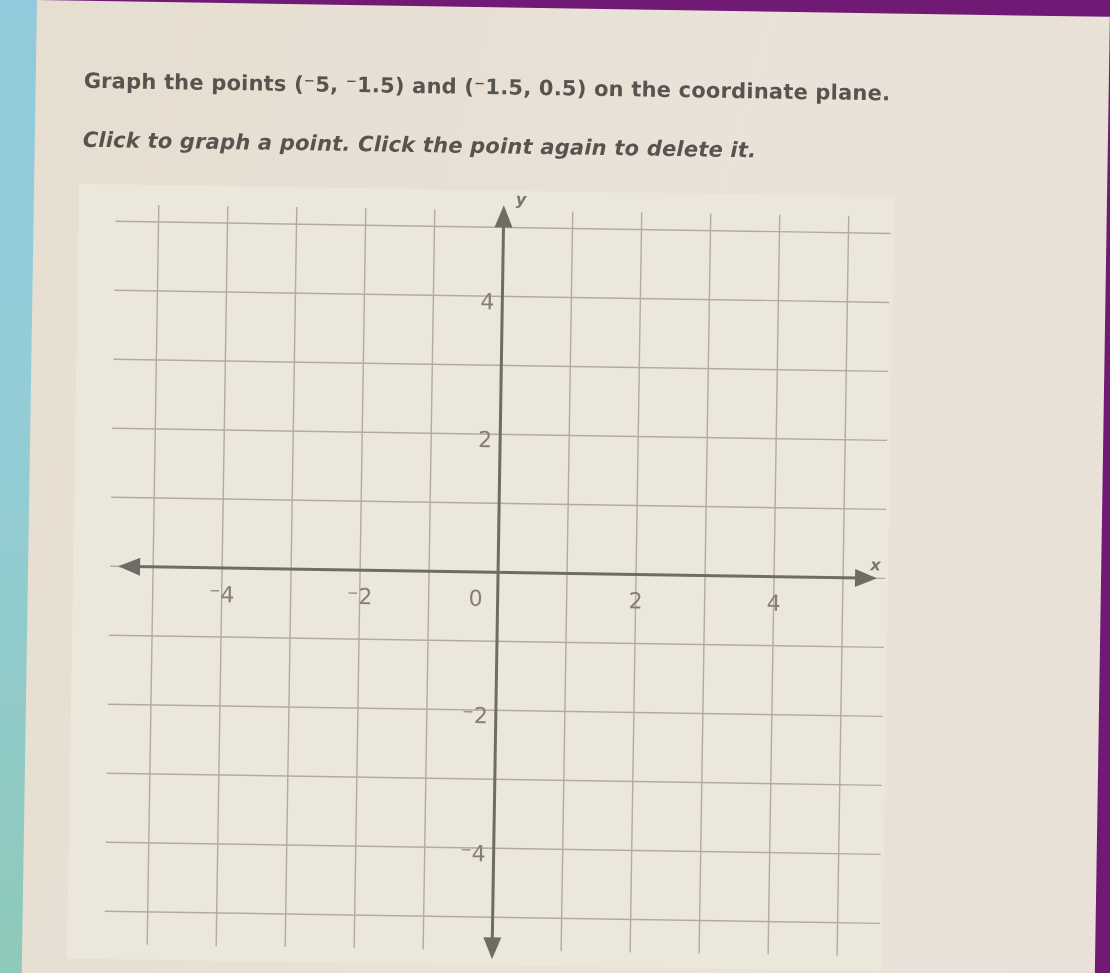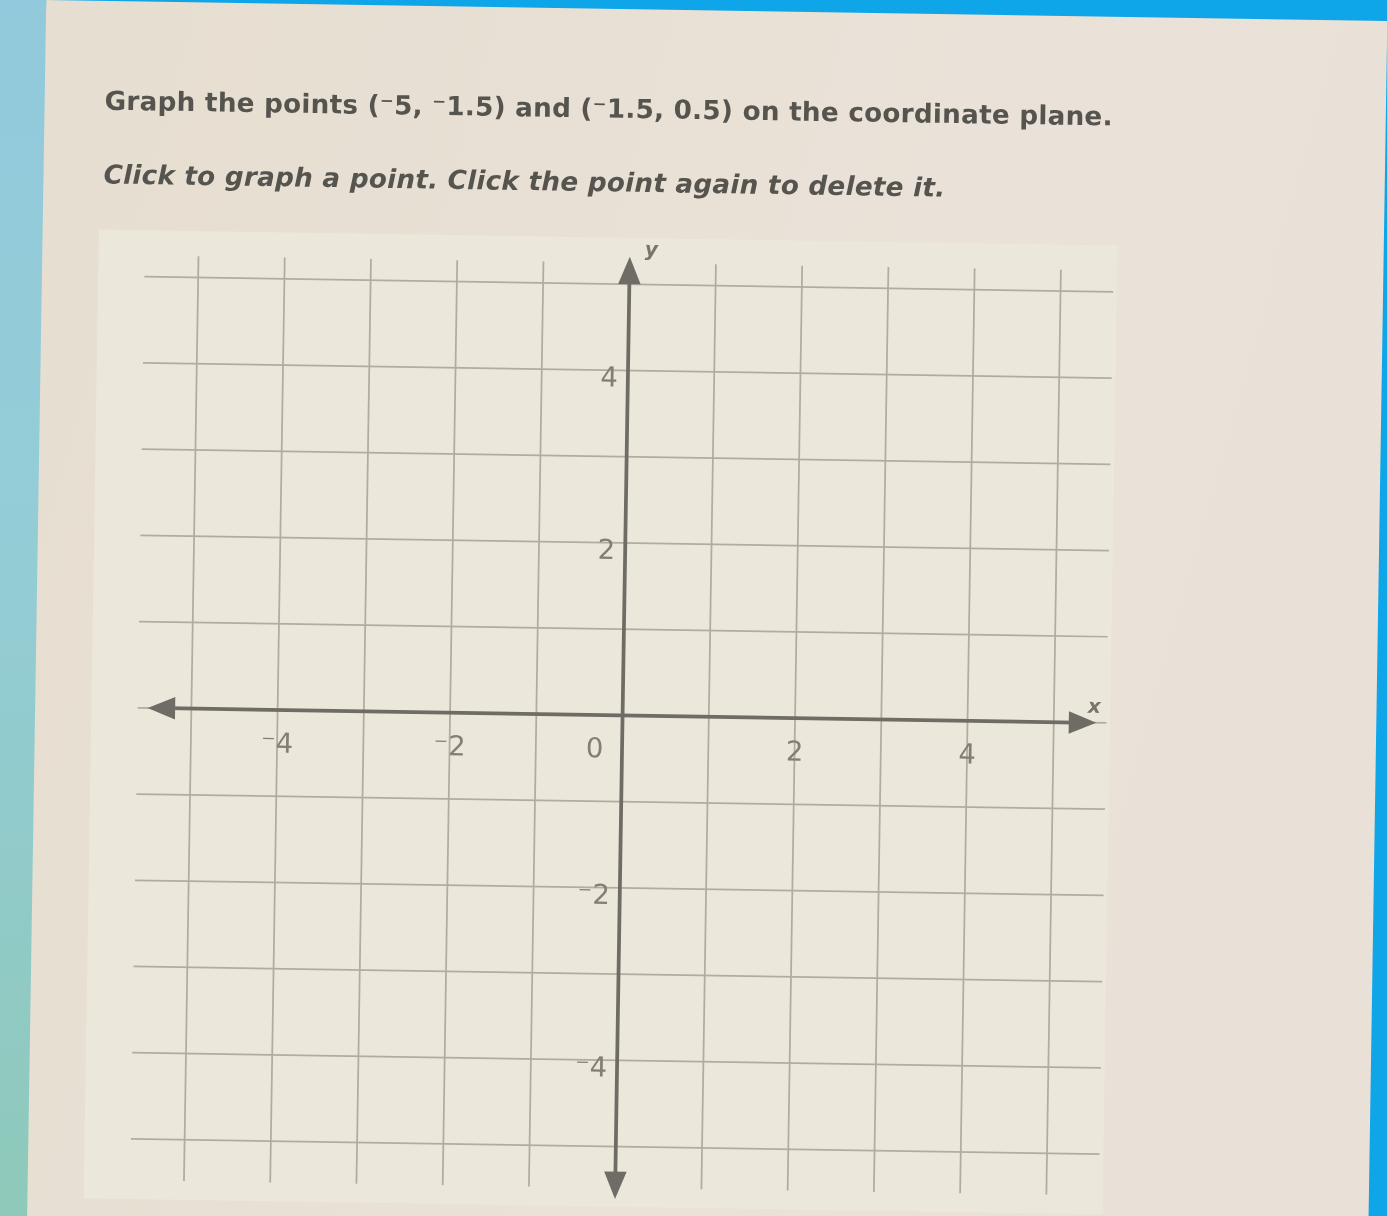--- a/index.html
+++ b/index.html
@@ -7,21 +7,21 @@
     padding: 0;
     overflow: hidden;
     background: #e7ded2;
     font-family: "DejaVu Sans", sans-serif;
   }
   #stage {
     position: relative;
     width: 1110px;
     height: 973px;
     overflow: hidden;
-    background: #0ea5e9;
+    background: #701a75;
   }
   .sidebar-strip {
     position: absolute;
     left: 0; top: 0;
     width: 37px; height: 100%;
     background: linear-gradient(180deg, #92cadd 0%, #94ccd6 45%, #8ec9ba 100%);
   }
   .content {
     position: absolute;
     left: 37px; top: 0;

